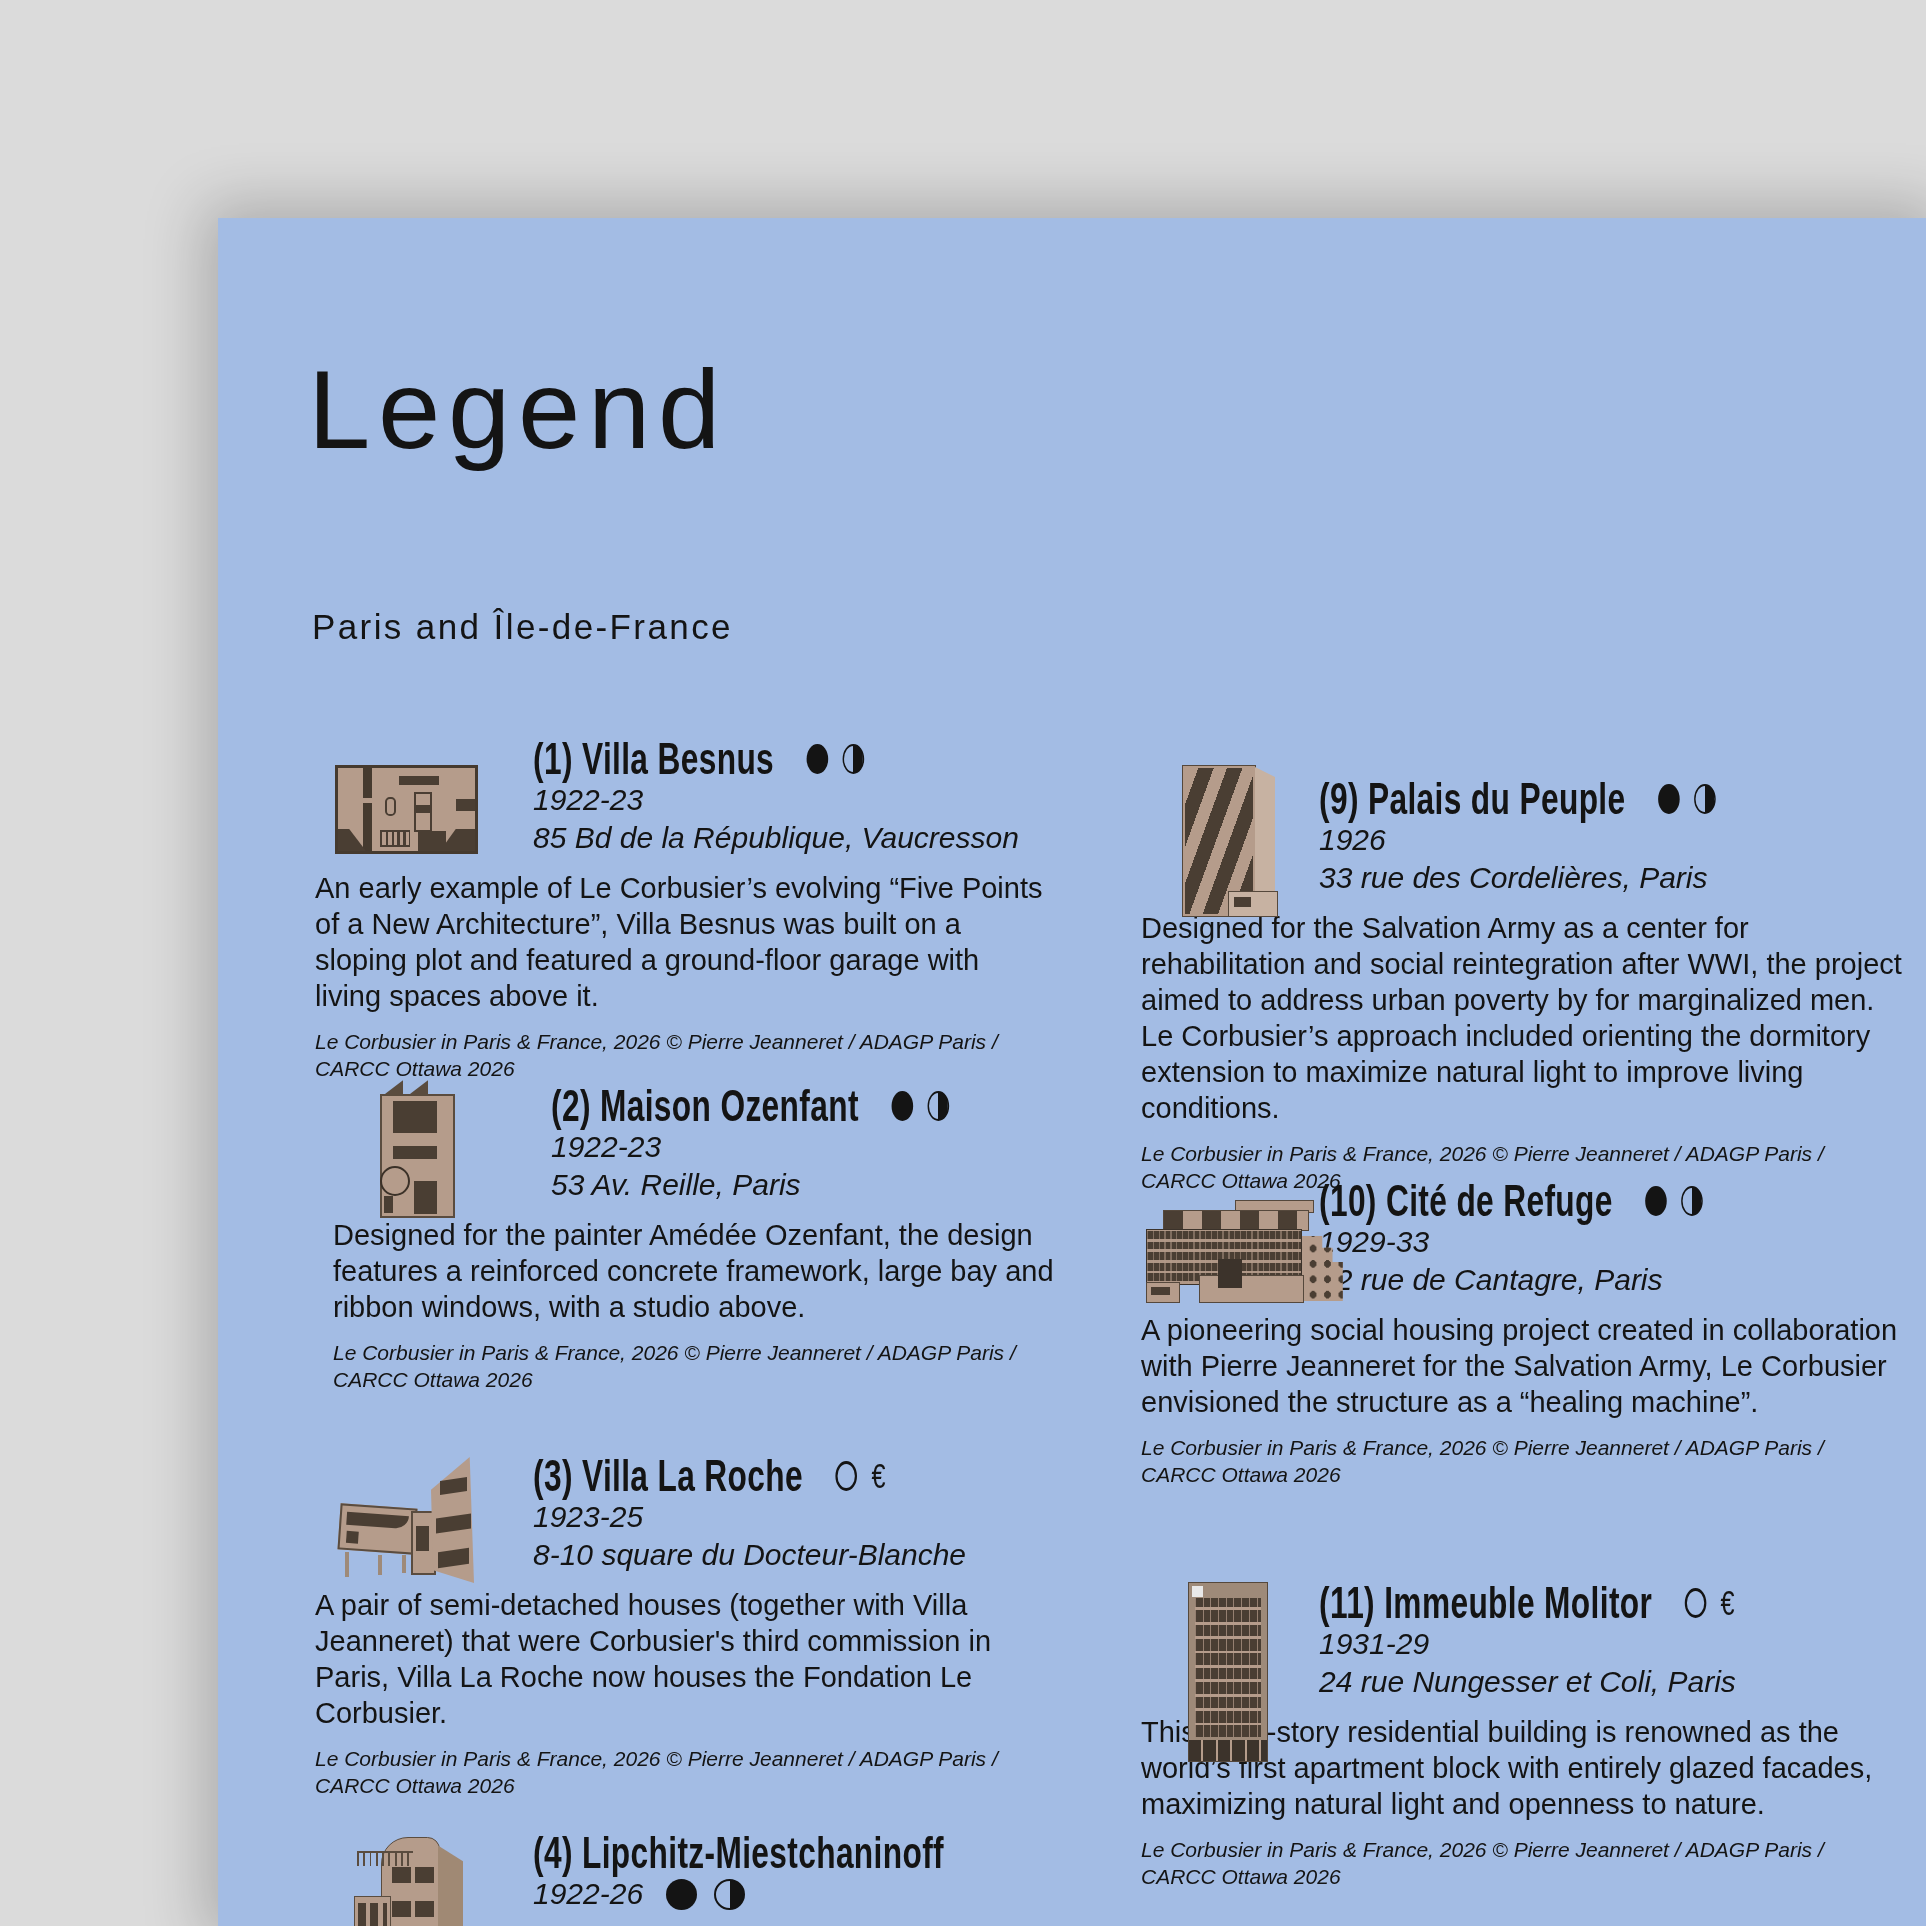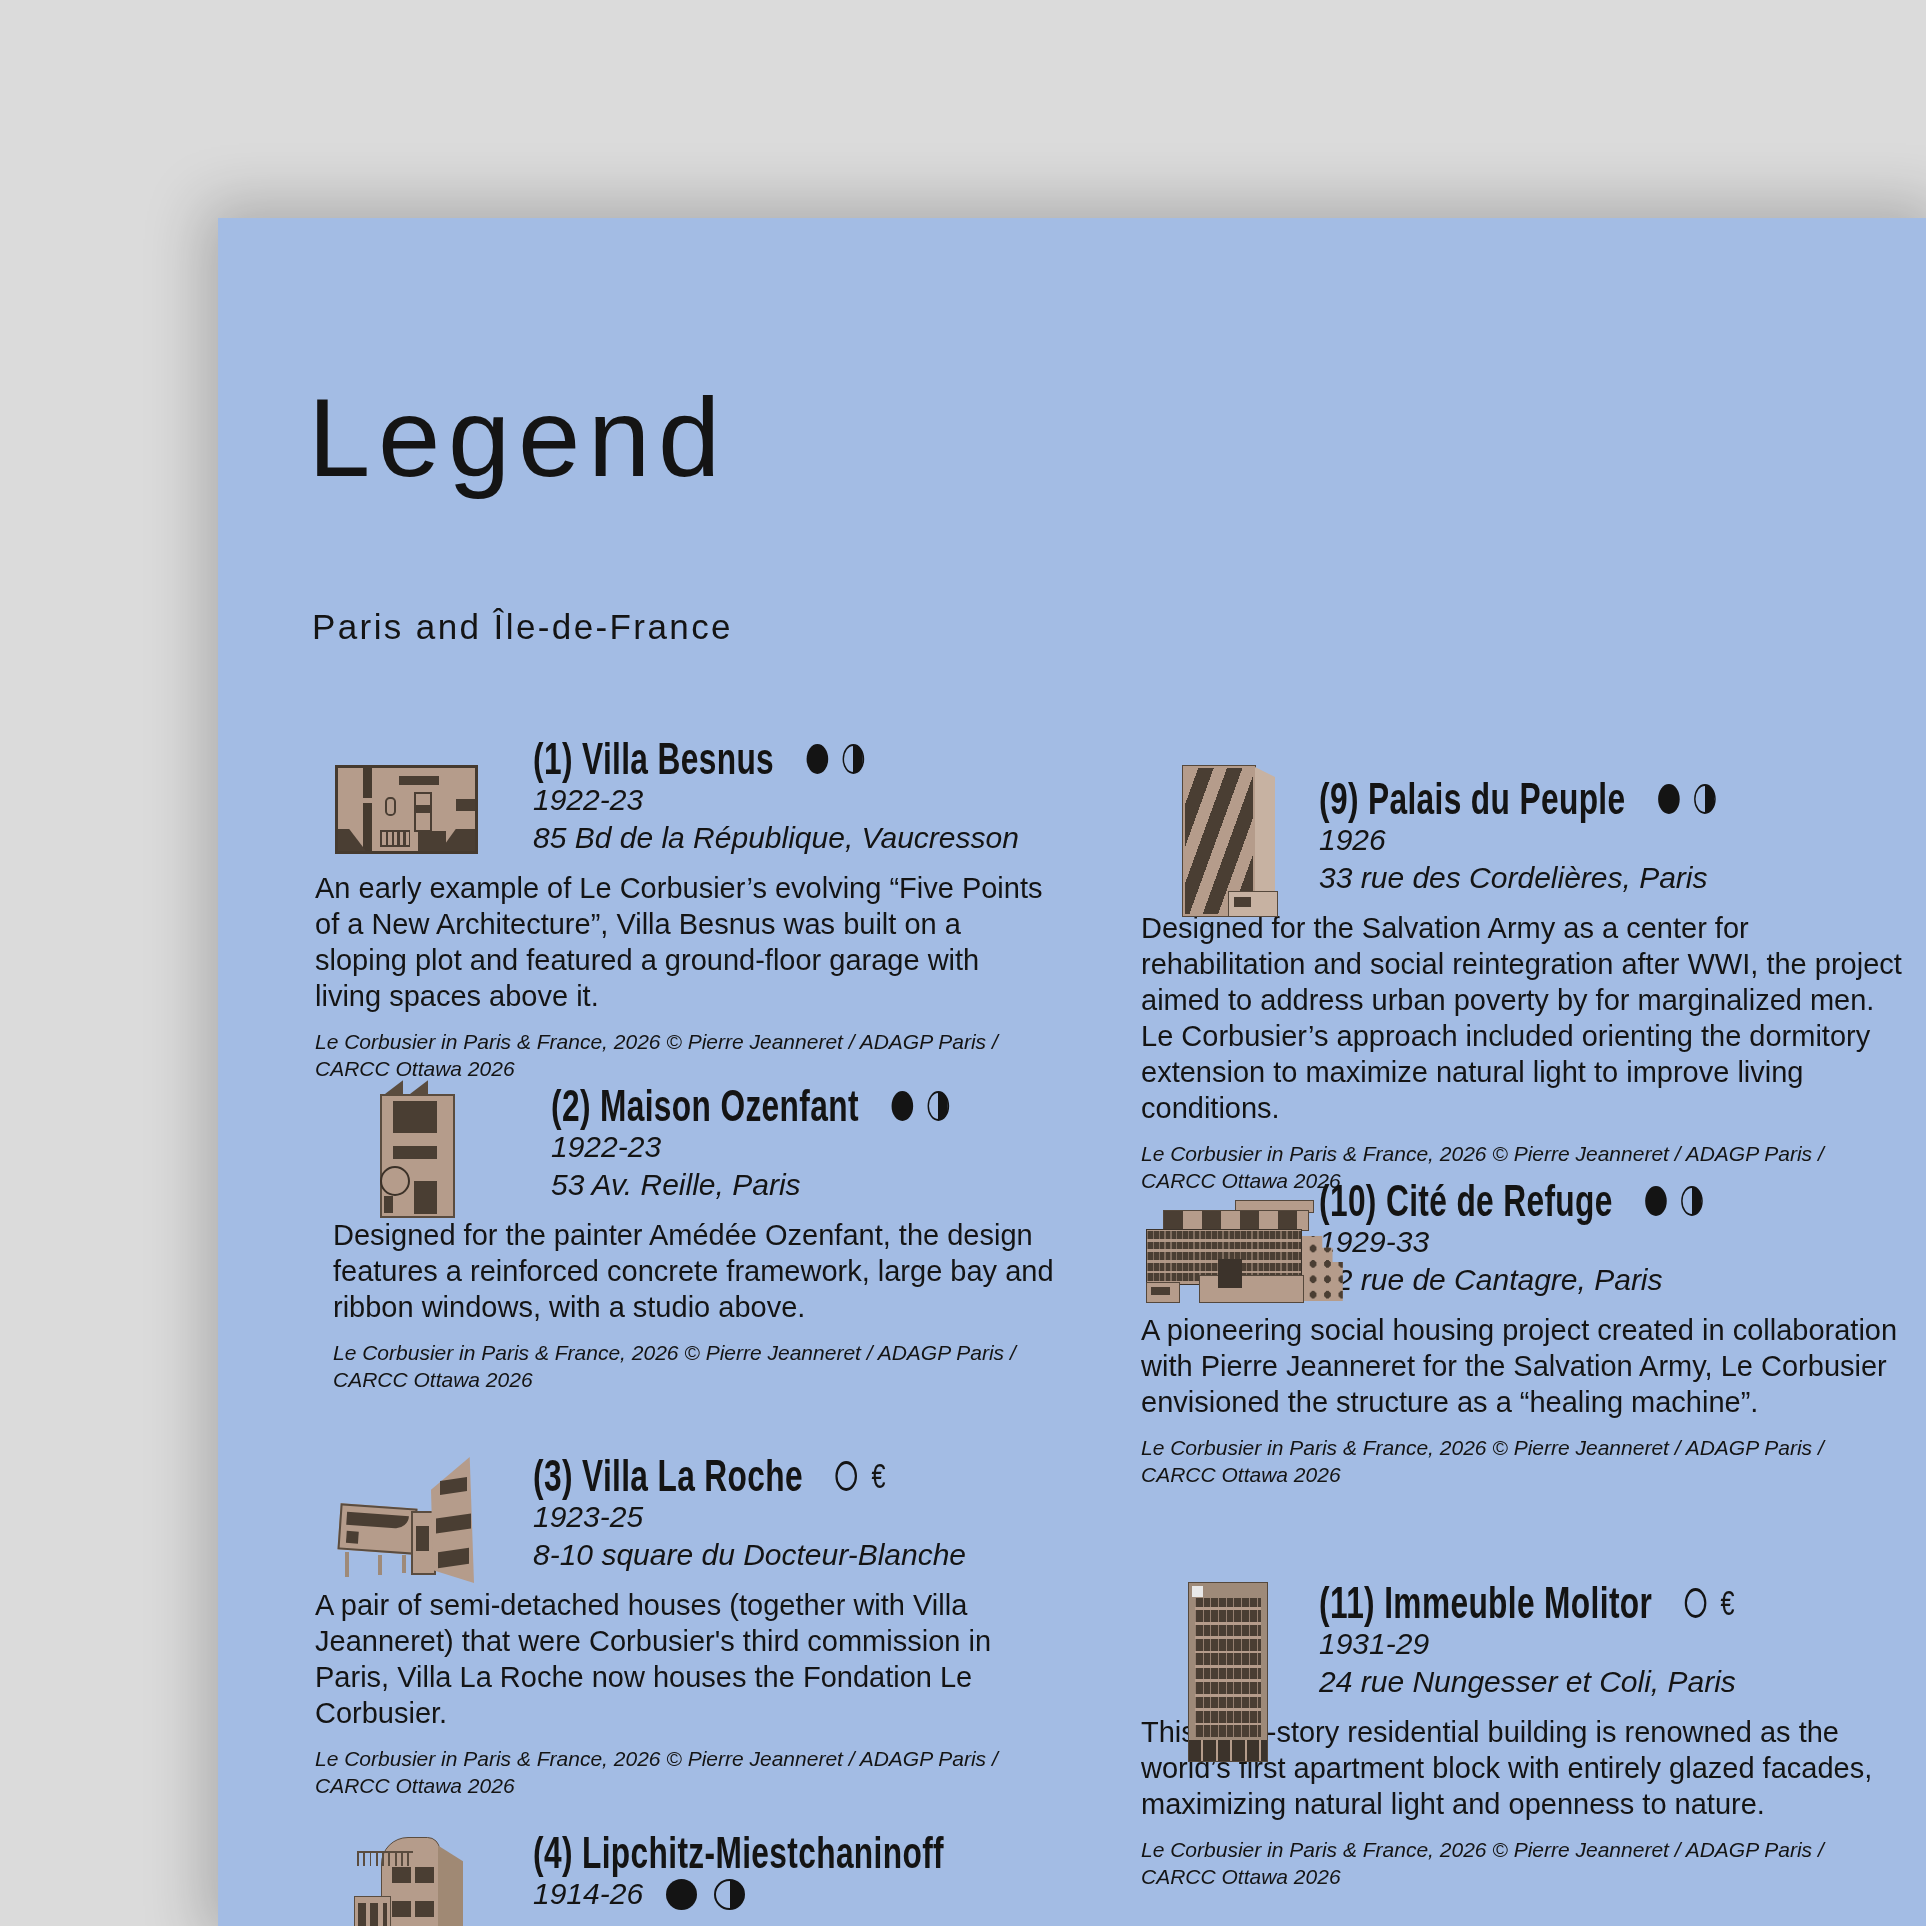--- a/index.html
+++ b/index.html
@@ -8,21 +8,21 @@
     background:#dbdbdb;
     font-family:"Liberation Sans", sans-serif;
     color:#141414;
   }
   .panel{
     position:absolute;left:218px;top:218px;width:1709px;height:1709px;
     background:#a3bce4;
     box-shadow:0 0 58px 14.4px rgba(0,0,0,.22);
   }
   .page-title{
-    position:absolute;left:308px;top:382px;margin:0;
+    position:absolute;left:308px;top:354px;margin:0;
     font-size:112px;font-weight:400;letter-spacing:7.7px;line-height:1;text-align:center;
   }
   .subtitle{
     position:absolute;left:312px;top:608px;margin:0;
     font-size:35px;font-weight:400;letter-spacing:2.4px;line-height:1.1;
   }
   .entry{position:absolute;}
   .entry.left{left:315px;width:732px;}
   .entry.right{left:1141px;width:761px;}
   #e1{top:737px;} #e2{top:1084px;margin-left:18px;} #e3{top:1454px;} #e4{top:1831px;}
@@ -228,21 +228,21 @@
     <span class="wr2"></span>
       <span class="rail"></span>
       <span class="annex">
         <i></i>
       </span>
   </div>
   <div class="title-row">
     <h3>(4) Lipchitz-Miestchaninoff</h3>
   </div>
   <p class="meta with-icons">
-    <span>1914-26</span>
+    <span>1922-26</span>
     <span class="icons">
         <span class="ic ic-filled-circle"></span>
         <span class="ic ic-half-circle"></span>
       </span>
   </p>
 </article>
 
 <article class="entry right" id="e9">
   <div class="thumb" id="th9">
     <span class="tower">

